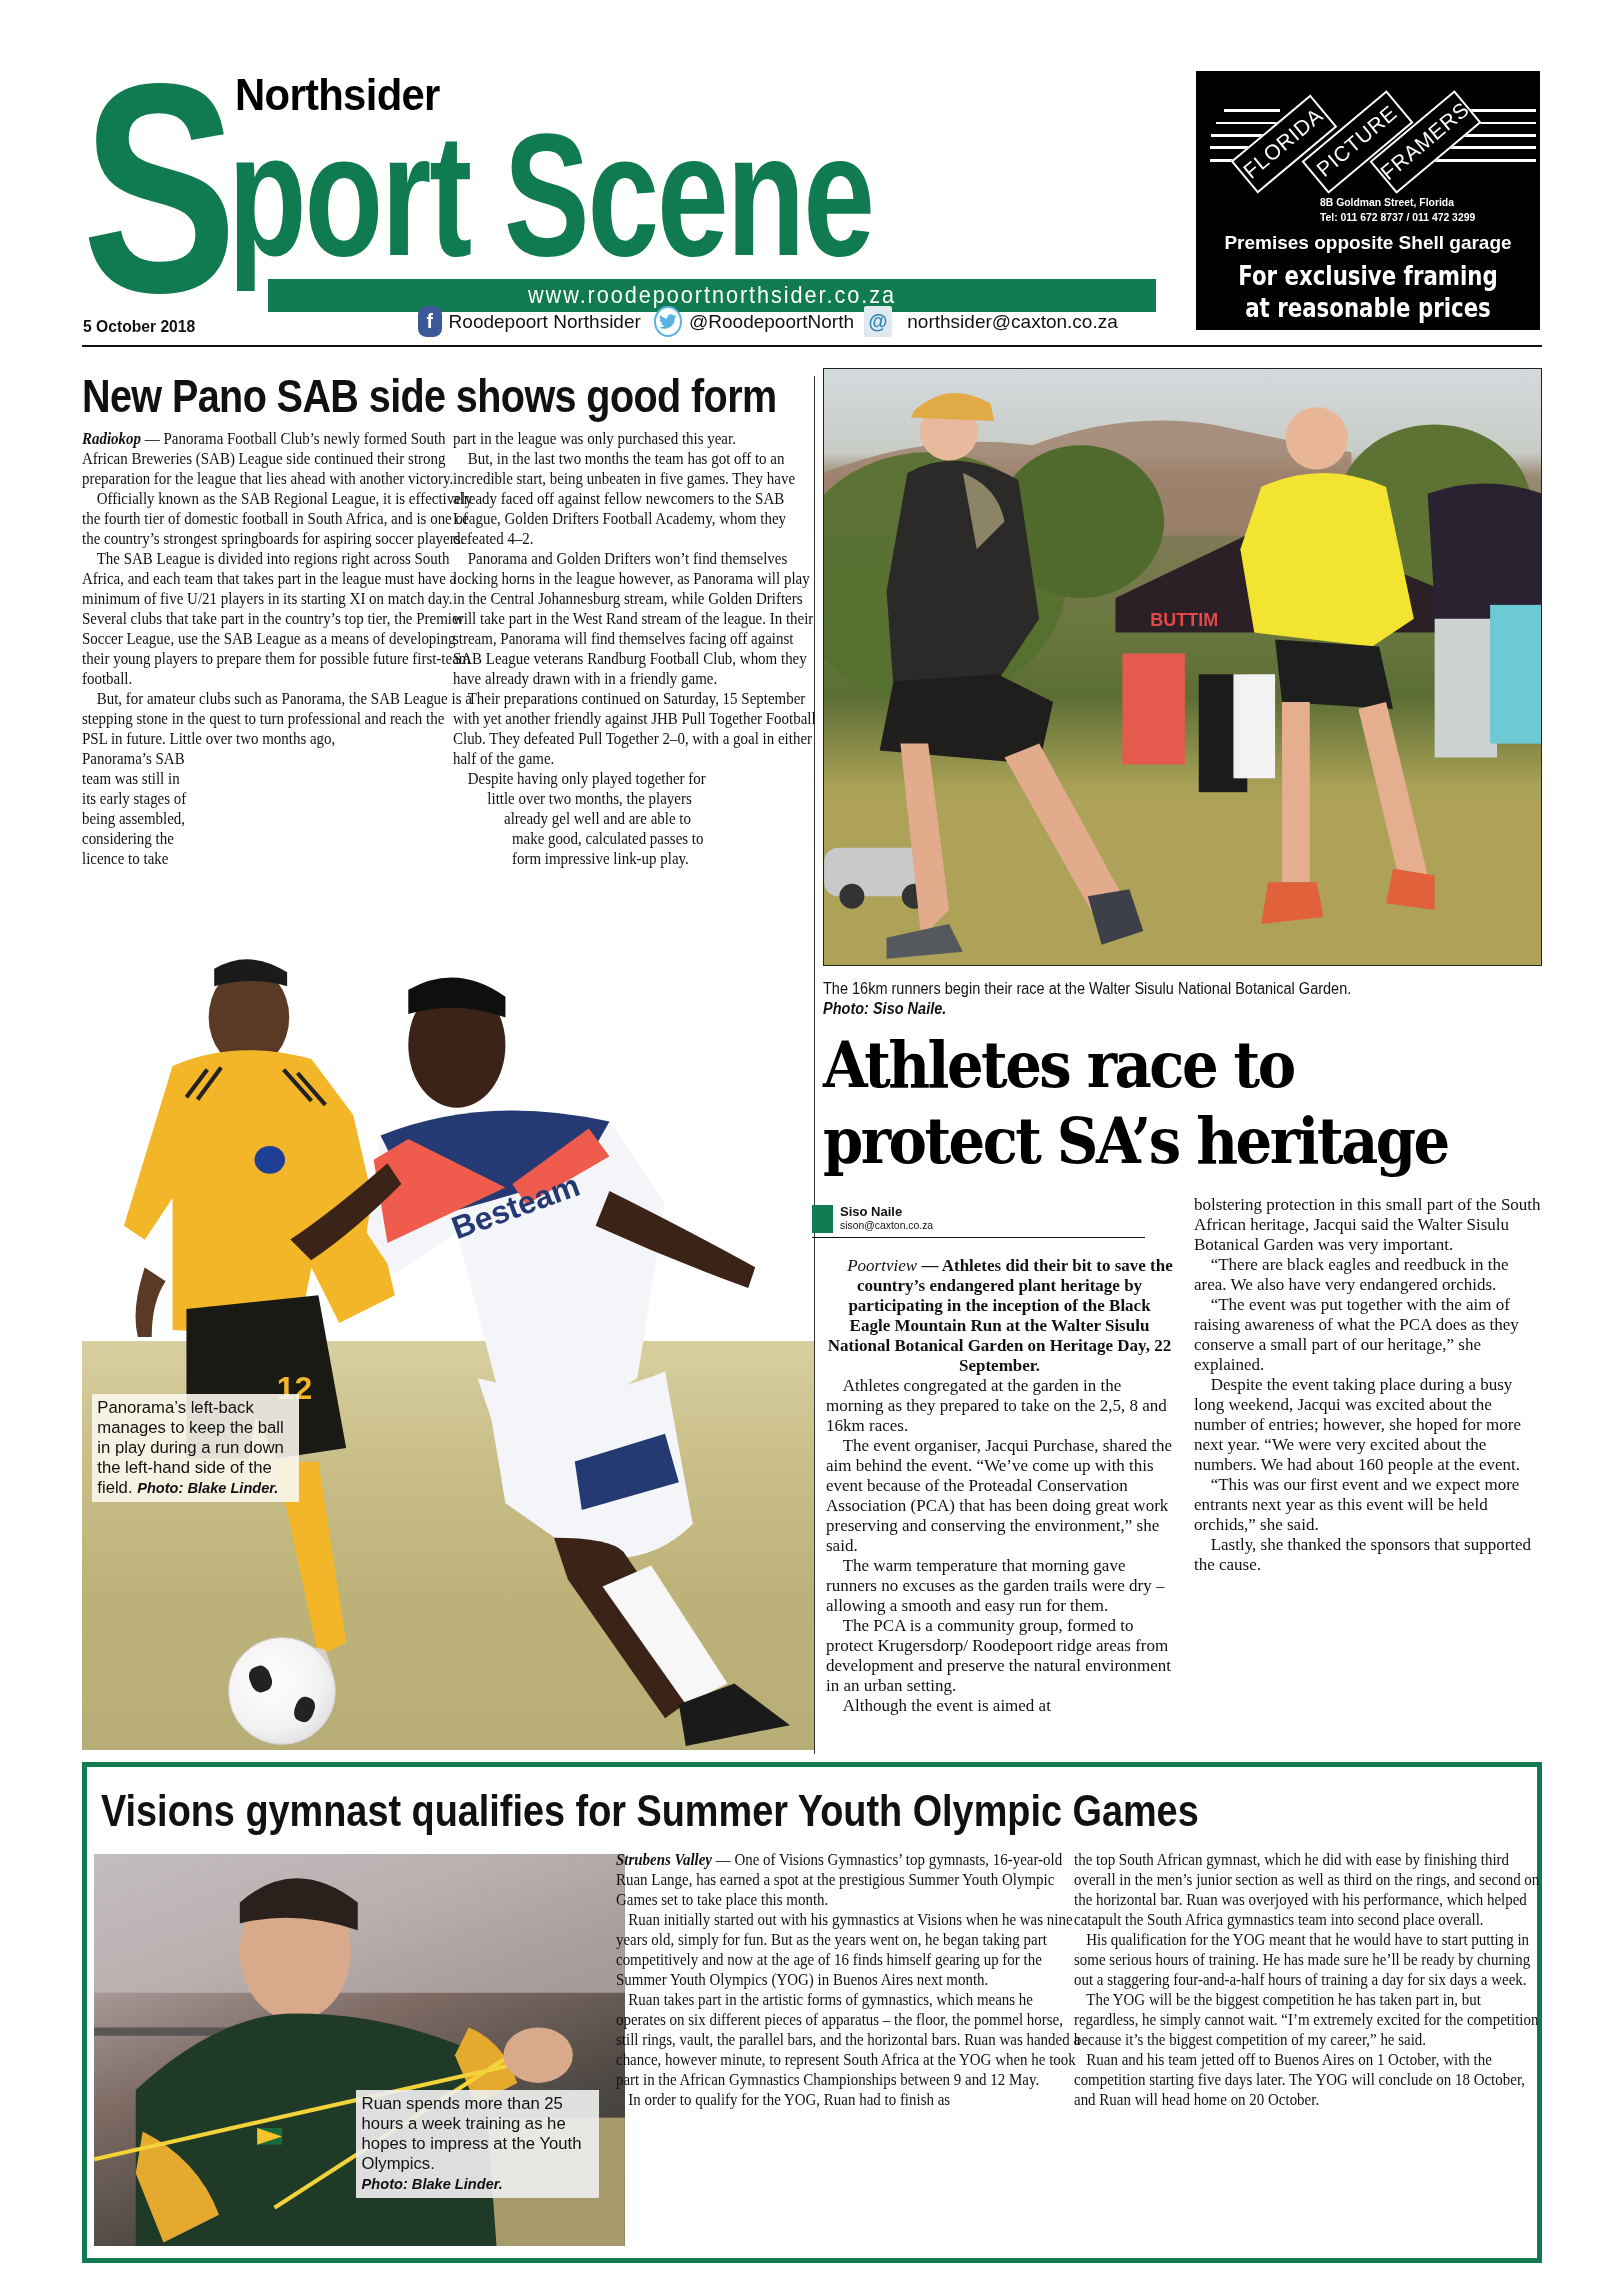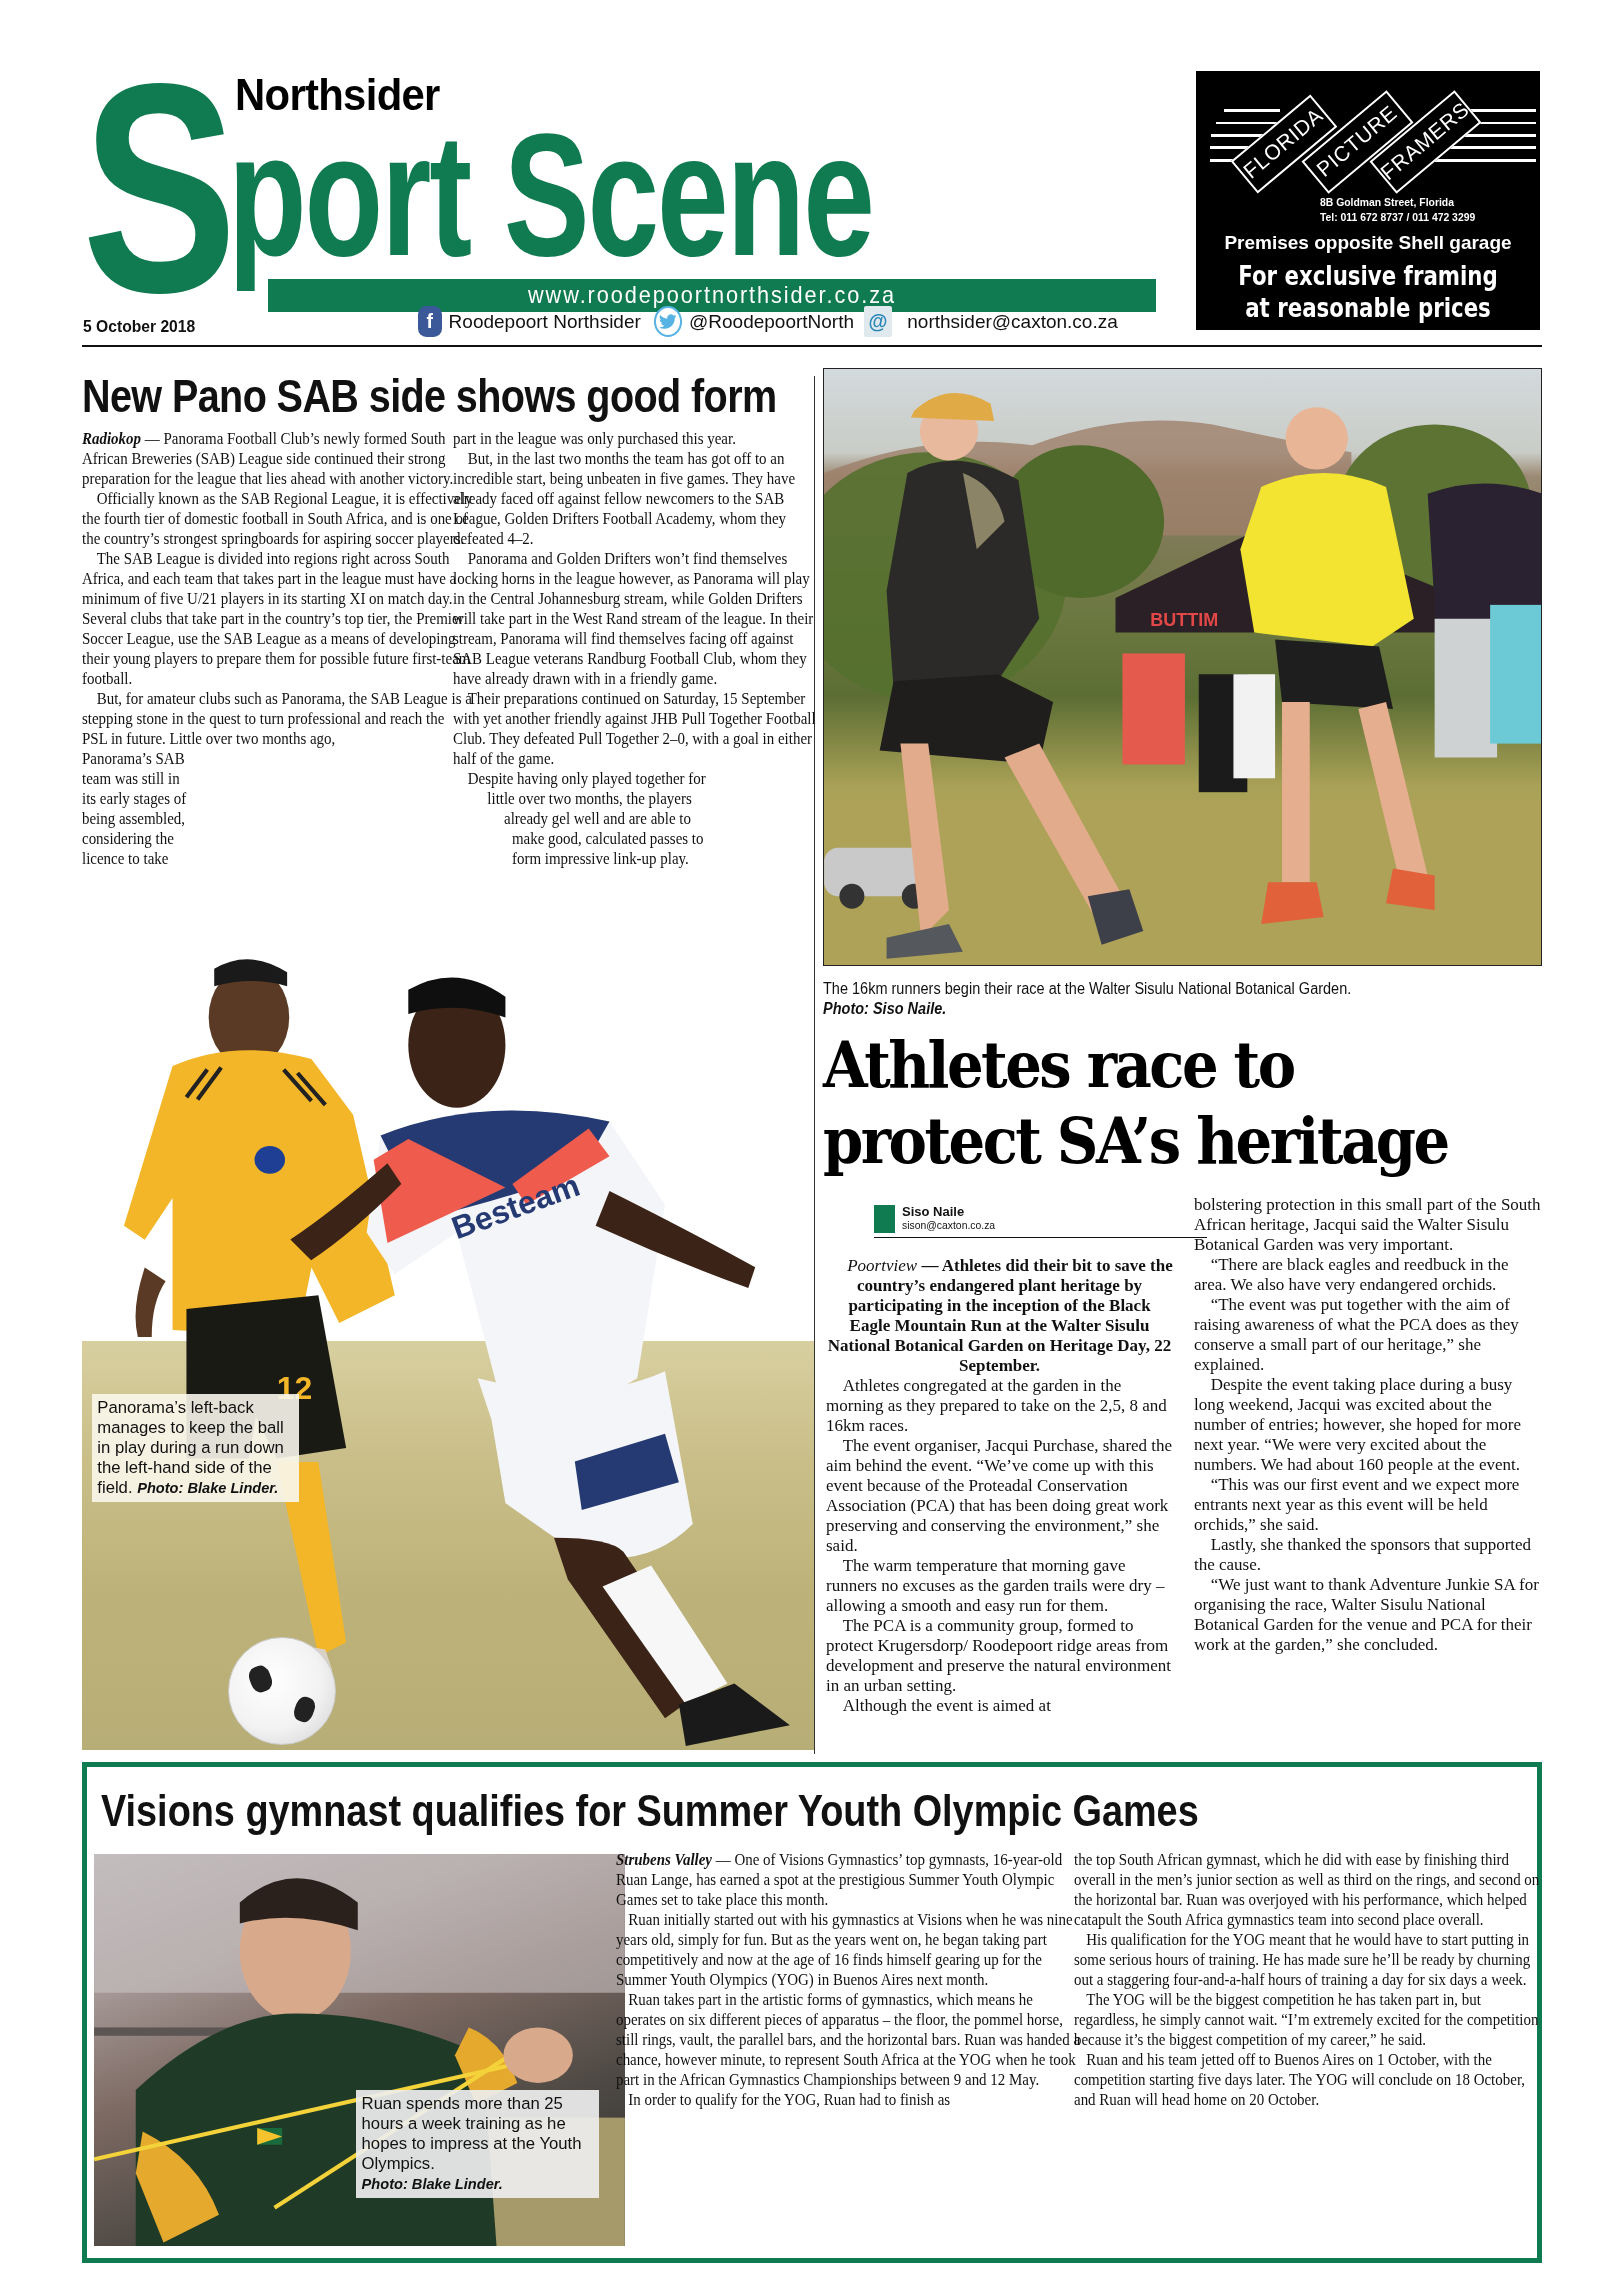--- a/index.html
+++ b/index.html
@@ -72,21 +72,21 @@
   .vrule-mid { position: absolute; left: 814px; top: 376px; width: 1.4px; height: 1378px; background: #333; }
 
   
   .a2-photo { position: absolute; left: 823px; top: 368px; width: 719px; height: 598px; border: 1.4px solid #222; overflow: hidden;
               background: linear-gradient(180deg, #d3dadd 0%, #c9ccc6 14%, #9c8a74 18%, #7f7a57 28%, #6b7840 42%, #5c6e34 55%, #a9a156 70%, #b5ad62 100%); }
   .a2-caption { position: absolute; left: 823px; top: 979px; font-family: "Liberation Sans", sans-serif; font-size: 15.6px; line-height: 20px;
                 transform: scaleX(0.93); transform-origin: left top; white-space: nowrap; }
   .a2-caption .credit { font-weight: bold; font-style: italic; }
   .a2-headline { position: absolute; left: 823px; top: 1027px; font-family: "DejaVu Serif", serif; font-weight: bold;
                  font-size: 64px; line-height: 76px; letter-spacing: -2.8px; transform: scaleX(0.9); transform-origin: left top; white-space: nowrap; color: #000; }
-  .byline { position: absolute; left: 874px; top: 1201px; width: 333px; height: 37px; border-bottom: 1.4px solid #111; text-align: center; }
+  .byline { position: absolute; left: 812px; top: 1201px; width: 333px; height: 37px; border-bottom: 1.4px solid #111; text-align: center; }
   .byline-square { position: absolute; left: 0; top: 4.2px; width: 21px; height: 28px; background: #107a50; }
   .byline-name { position: absolute; left: 28px; top: 2.8px; font-family: "Liberation Sans", sans-serif; font-weight: bold; font-size: 13px; }
   .byline-email { position: absolute; left: 28px; top: 19.4px; font-family: "Liberation Sans", sans-serif; font-size: 10.4px; }
   .a2-col1 { left: 826px; top: 1256px; width: 347px; }
   .a2-col2 { left: 1194px; top: 1195px; width: 347px; }
   .a2-col1 .intro { font-weight: bold; text-indent: 21px; text-align: center; }
   .a2-col1 .intro .loc { font-style: italic; font-weight: normal; }
 
   
   .a3-box { position: absolute; left: 82px; top: 1762px; width: 1460px; height: 501px; border: 5.6px solid #107a50; }
@@ -295,21 +295,20 @@
     <p>Although the event is aimed at</p>
   </div>
 
   <div class="col a2-col2">
     <p class="first">bolstering protection in this small part of the South African heritage, Jacqui said the Walter Sisulu Botanical Garden was very important.</p>
     <p>“There are black eagles and reedbuck in the area. We also have very endangered orchids.</p>
     <p>“The event was put together with the aim of raising awareness of what the PCA does as they conserve a small part of our heritage,” she explained.</p>
     <p>Despite the event taking place during a busy long weekend, Jacqui was excited about the number of entries; however, she hoped for more next year. “We were very excited about the numbers. We had about 160 people at the event.</p>
     <p>“This was our first event and we expect more entrants next year as this event will be held orchids,” she said.</p>
     <p>Lastly, she thanked the sponsors that supported the cause.</p>
-    <p>“We just want to thank Adventure Junkie SA for organising the race, Walter Sisulu National Botanical Garden for the venue and PCA for their work at the garden,” she concluded.</p>
   </div>
 </article>
 
 <article class="a3-box">
   <h1 class="a3-headline">Visions gymnast qualifies for Summer Youth Olympic Games</h1>
 
   <figure class="a3-photo">
     <svg width="531" height="392" viewBox="0 0 765 565">
       <rect x="0" y="0" width="765" height="200" fill="#c9c3c4" opacity="0.6"></rect>
       <rect x="0" y="250" width="200" height="12" fill="#5b5654"></rect>

